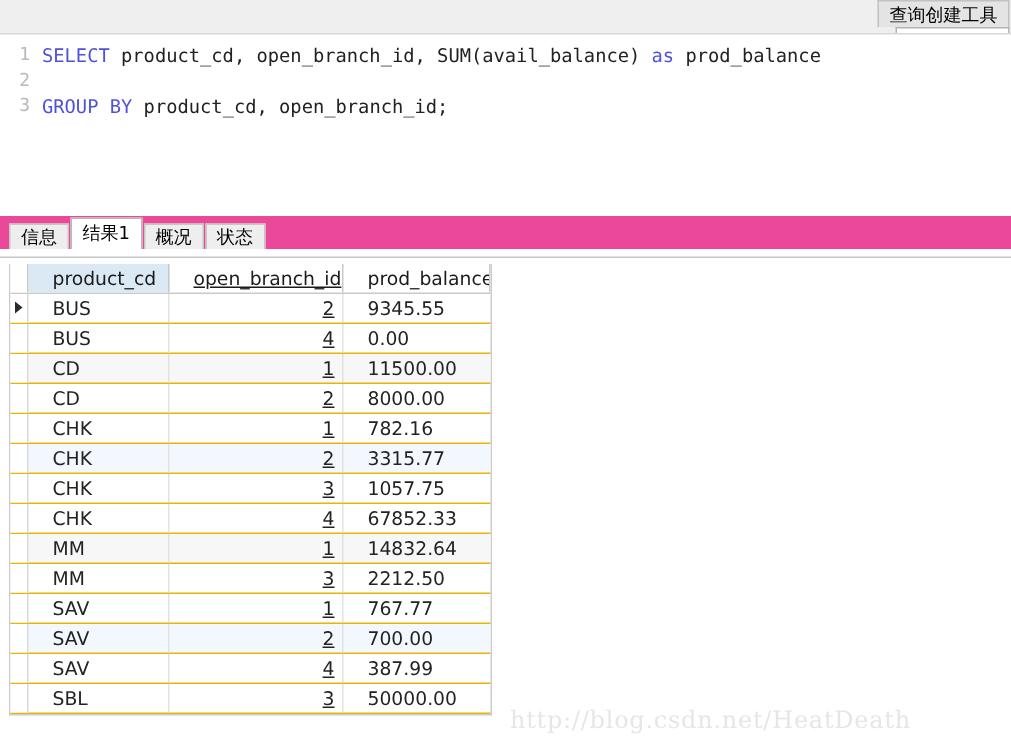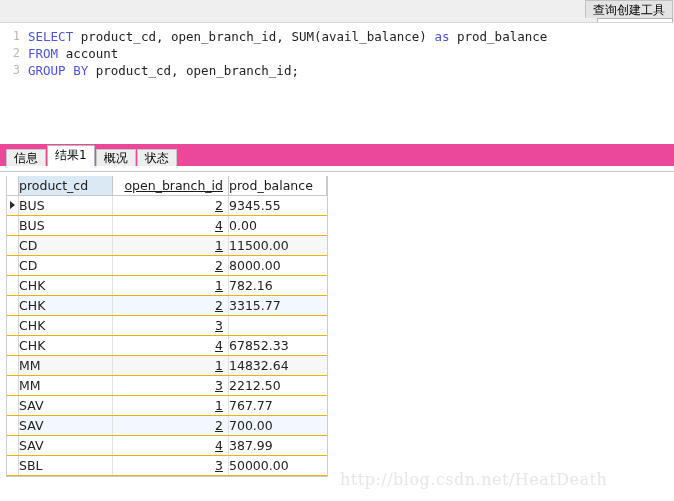--- a/index.html
+++ b/index.html
@@ -185,21 +185,21 @@
   .row-marker {
     position: absolute;
     left: 3px; top: 5px;
     width: 0; height: 0;
     border-left: 5px solid #2b2b2b;
     border-top: 4px solid transparent;
     border-bottom: 4px solid transparent;
   }
   .cell {
     box-sizing: border-box;
-    padding: 0 0;
+    padding: 0 16px;
     height: 19px;
     line-height: 19px;
     font-size: 12.5px;
     font-family: "DejaVu Sans", sans-serif;
     color: #232323;
     border-right: 1px solid #e2e2e2;
     overflow: hidden;
     white-space: nowrap;
   }
   .grid-row.header .cell {
@@ -234,21 +234,21 @@
 <div id="top-tabstrip">
   <div class="tabs" id="top-tabs-container">
       <div class="top-tab">查询创建工具</div>
       <div class="top-tab active">查询编辑器</div>
     </div>
 </div>
 
 <div id="sql-editor">
   <div id="code-container">
       <div class="code-line"><span class="lineno">1</span><span class="codetext"><span class="kw">SELECT</span><span> product_cd, open_branch_id, SUM(avail_balance) </span><span class="kw">as</span><span> prod_balance</span></span></div>
-      <div class="code-line"><span class="lineno">2</span><span class="codetext"><span class="kw">FROM</span><span> account</span></span></div>
+      <div class="code-line"><span class="lineno">2</span></div>
       <div class="code-line"><span class="lineno">3</span><span class="codetext"><span class="kw">GROUP BY</span><span> product_cd, open_branch_id;</span></span></div>
     </div>
 </div>
 
 <div id="panel-splitter"></div>
 
 <div id="result-tabstrip">
   <div class="tabs" id="result-tabs-container">
       <div class="res-tab">信息</div>
       <div class="res-tab active">结果1</div>
@@ -303,20 +303,21 @@
       <div class="grid-row stripe-blue">
         <div class="gutter"></div>
         <div class="cell c-prod">CHK</div>
         <div class="cell c-branch">2</div>
         <div class="cell c-balance">3315.77</div>
       </div>
       <div class="grid-row">
         <div class="gutter"></div>
         <div class="cell c-prod">CHK</div>
         <div class="cell c-branch">3</div>
+        <div class="cell c-balance">1057.75</div>
       </div>
       <div class="grid-row">
         <div class="gutter"></div>
         <div class="cell c-prod">CHK</div>
         <div class="cell c-branch">4</div>
         <div class="cell c-balance">67852.33</div>
       </div>
       <div class="grid-row stripe-gray">
         <div class="gutter"></div>
         <div class="cell c-prod">MM</div>

